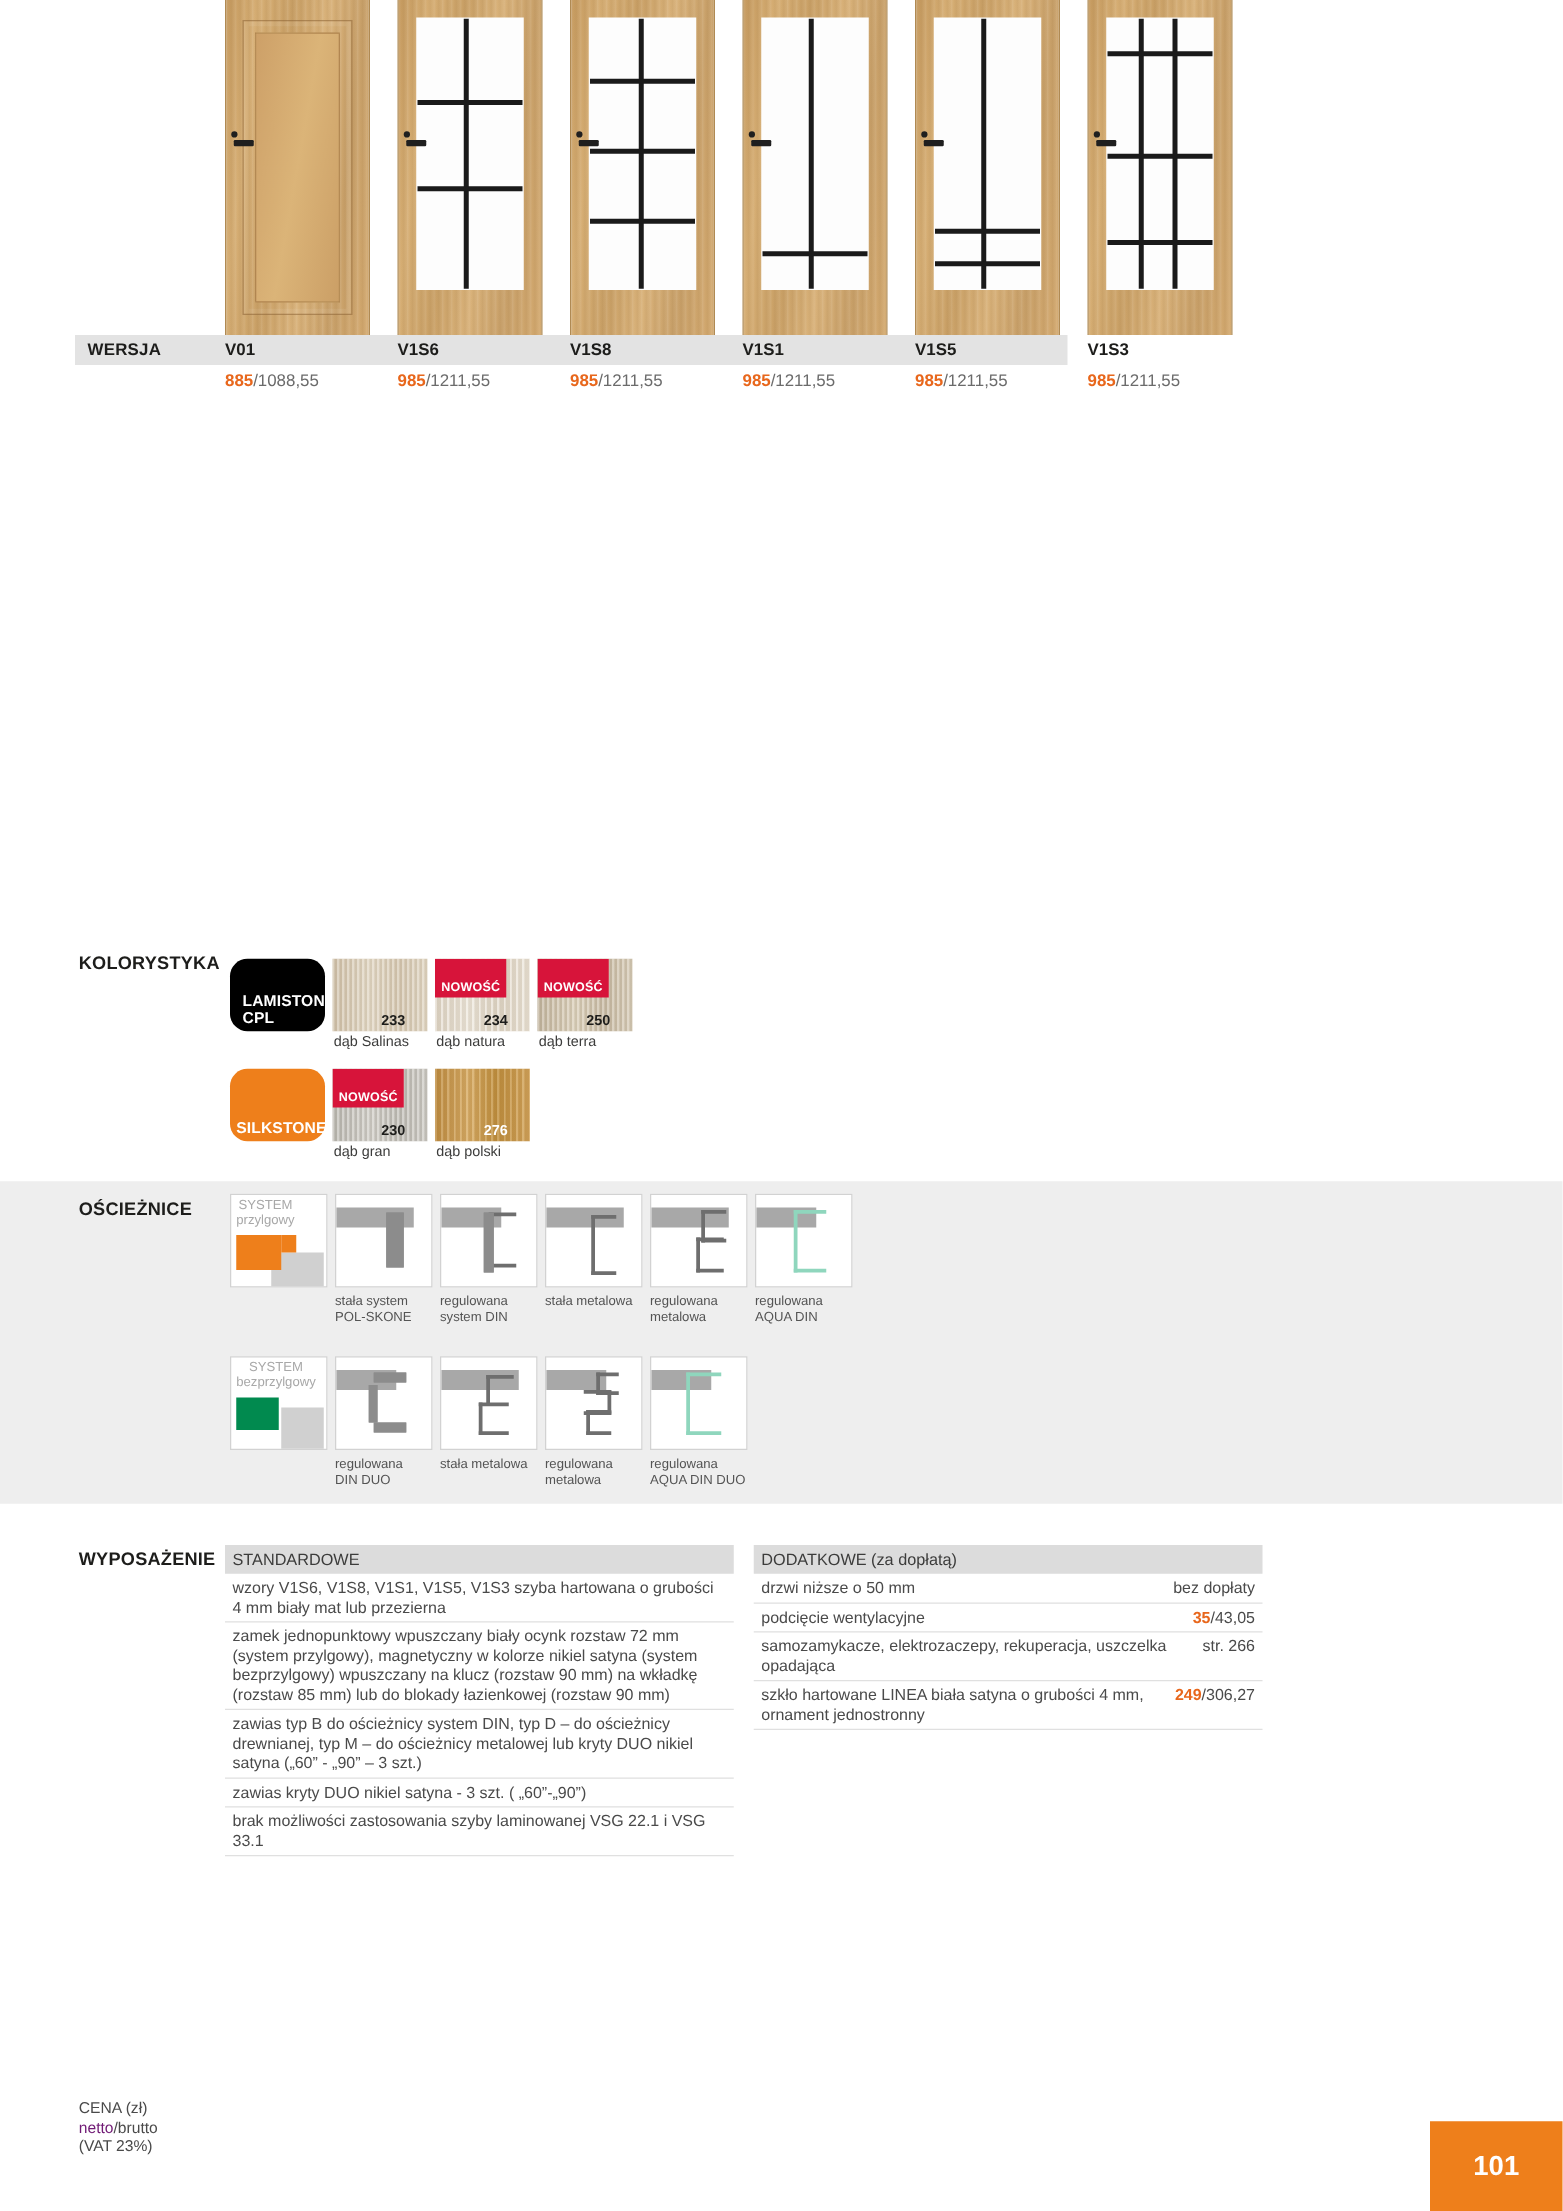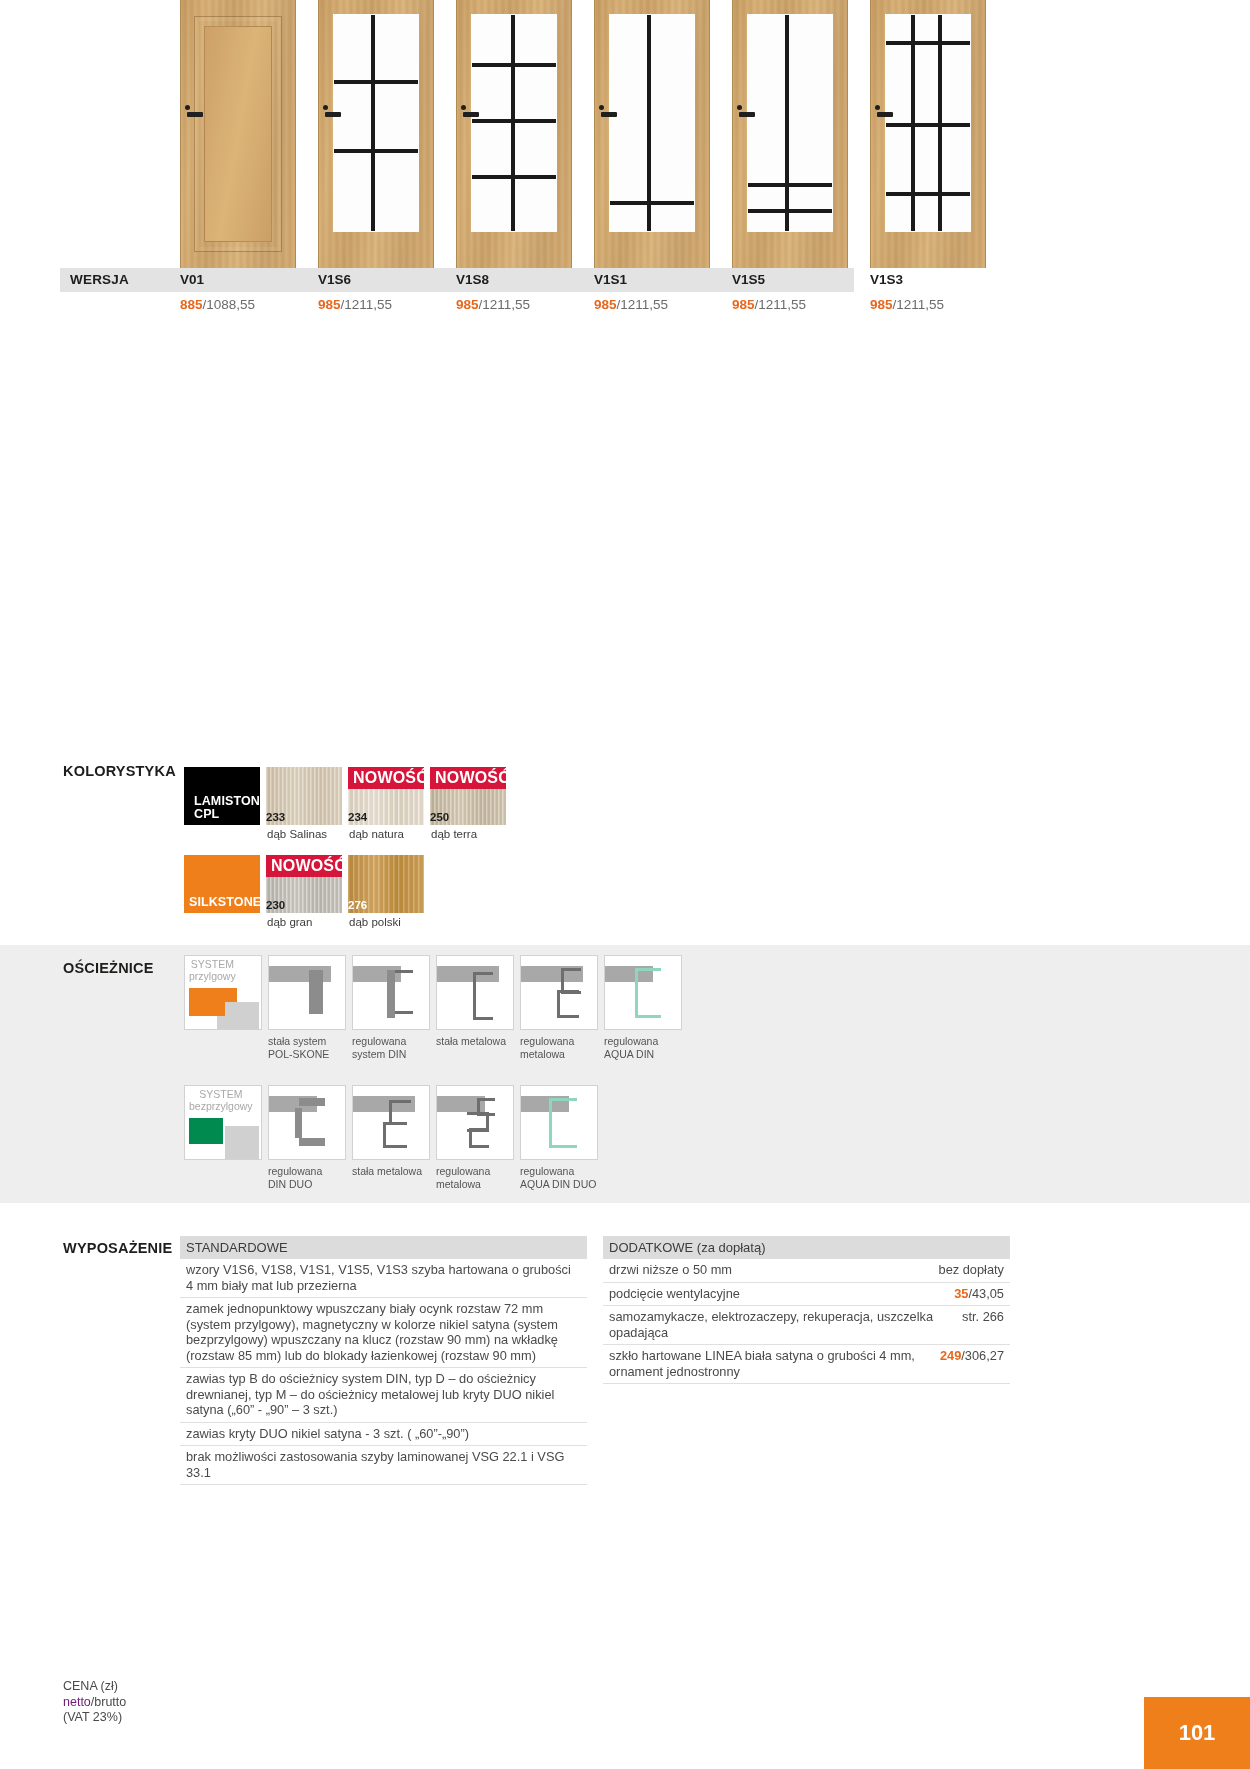--- a/index.html
+++ b/index.html
@@ -104,44 +104,44 @@
     letter-spacing:0.2px;
   }
   #kolorystyka-title { left:63px; top:763px; }
 
   .swatch-grid-1 { position:absolute; left:184px; top:767px; display:flex; gap:6px; }
   .swatch-grid-2 { position:absolute; left:184px; top:855px; display:flex; gap:6px; }
 
   .brand-chip {
     width:76px; height:58px;
     position:relative;
-    display:flex; align-items:flex-end;
+    display:flex; align-items:flex-end;border-radius:14px;
   }
   .brand-chip.lami { background:#000000; }
   .brand-chip.silk { background:#ee7f1b; }
   .brand-chip span {
     color:#ffffff; font-size:12.5px; font-weight:bold;
     line-height:12.5px; padding:0 0 5px 5px;
     letter-spacing:0.1px;
   }
 
   .swatch {
     width:76px; height:58px;
     position:relative; overflow:hidden;
   }
   .swatch .code {
-    position:absolute; left:0; bottom:2px;
-    font-size:11.5px; font-weight:bold; color:#1d1d1b;
+    position:absolute; left:16px; bottom:2px;
+    font-size:11.5px; font-weight:bold; color:#1d1d1b;padding-left:23px;
   }
   .swatch .code.light { color:#ffffff; }
   .nowosc-tag {
     position:absolute; left:0; top:0;
     background:#d7143a; color:#ffffff;
-    font-size:16px; font-weight:bold;
-    padding:2px 5px 2px 5px;
+    font-size:10px; font-weight:bold;
+    padding:18px 5px 2px 5px;
     letter-spacing:0.2px;
   }
   .swatch-names-1 { position:absolute; left:184px; top:828px; display:flex; gap:6px; }
   .swatch-names-2 { position:absolute; left:184px; top:916px; display:flex; gap:6px; }
   .swatch-name {
     width:76px; font-size:11.5px; color:#3c3c3b; padding-left:1px;
   }
   .sn-spacer { width:76px; }
 
   

